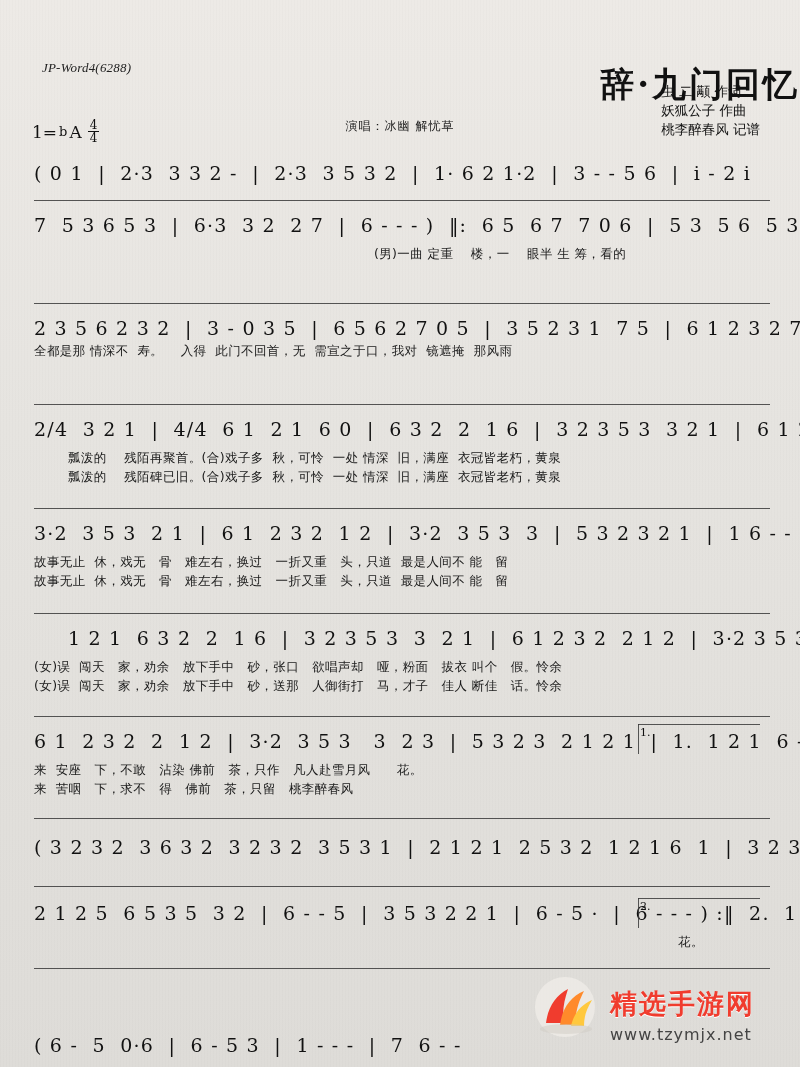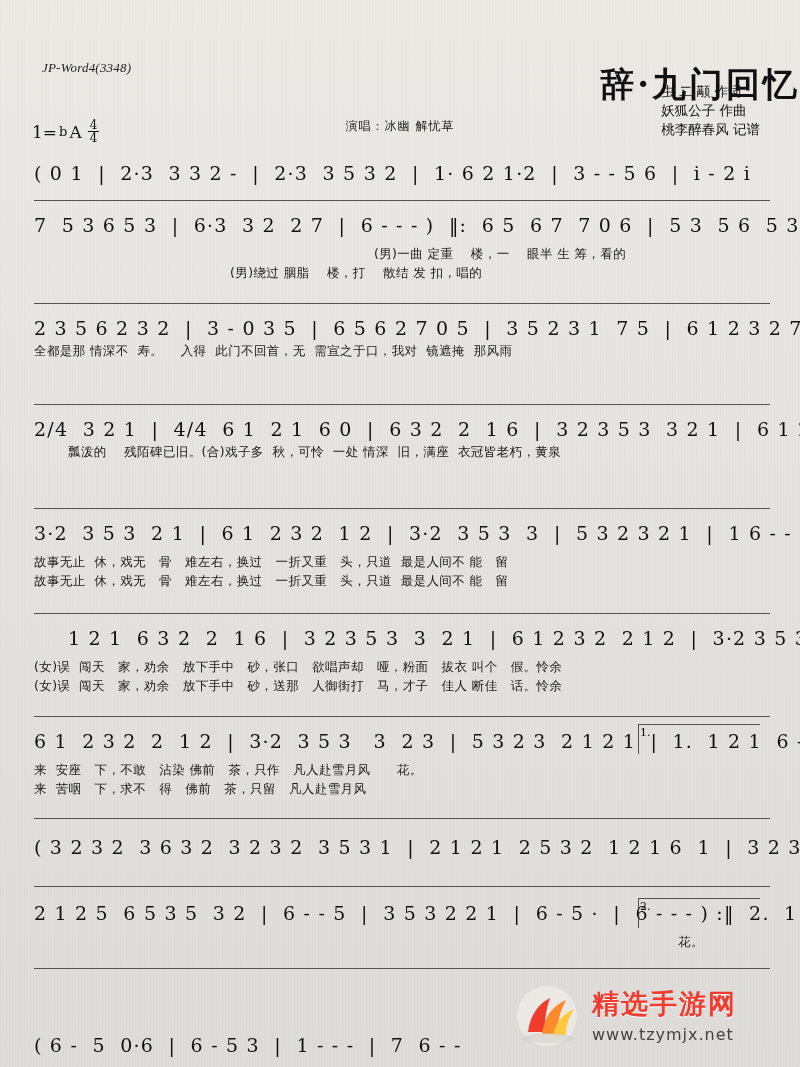--- a/index.html
+++ b/index.html
@@ -134,26 +134,25 @@
   .endnum {
     position: absolute;
     font-family: "DejaVu Serif", serif;
     font-size: 11px;
     color: #111;
   }
 
   
   .watermark {
     position: absolute;
-    right: 22px;
+    right: 4px;
     bottom: 4px;
     width: 270px;
     height: 96px;
     display: flex;
-    align-items: center;
     gap: 6px;
   }
   .wm-logo {
     width: 78px;
     height: 78px;
     position: relative;
     flex: none;
   }
   .wm-text {
     display: flex;
@@ -175,21 +174,21 @@
     letter-spacing: 1px;
     margin-top: 3px;
   }
 </style>
 </head>
 <body>
 
 <div class="sheet">
   <div class="paper-grain"></div>
 
-  <div class="doc-code">JP-Word4(3348)</div>
+  <div class="doc-code">JP-Word4(6288)</div>
   <div class="title">辞·九门回忆</div>
   <div class="subtitle">演唱：冰幽 解忧草</div>
 
   <div class="credits">
     <div>虫 二 颟 作词</div>
     <div>妖狐公子 作曲</div>
     <div>桃李醉春风 记谱</div>
   </div>
 
   <div class="keysig">
@@ -203,32 +202,32 @@
   </div>
 
   <div class="system" style="top:160px;">
     <div class="notes">( 0 1  |  2·3  3 3 2 -  |  2·3  3 5 3 2  |  1· 6 2 1·2  |  3 - - 5 6  |  i - 2 i</div>
   </div>
   <div class="rule" style="left:34px; right:30px; top:200px;"></div>
 
   <div class="system" style="top:212px;">
     <div class="notes">7  5 3 6 5 3  |  6·3  3 2  2 7  |  6 - - - )  ‖:  6 5  6 7  7 0 6  |  5 3  5 6  5 3  |</div>
     <div class="lyric" style="margin-top:6px; margin-left:196px;text-align:center;">(男)一曲 定重    楼，一    眼半 生 筹，看的</div>
-    <div class="lyric" style="margin-left:196px;">(男)绕过 胭脂    楼，打    散结 发 扣，唱的</div>
   </div>
   <div class="rule" style="left:34px; right:30px; top:303px;"></div>
 
   <div class="system" style="top:315px;">
     <div class="notes">2 3 5 6 2 3 2  |  3 - 0 3 5  |  6 5 6 2 7 0 5  |  3 5 2 3 1  7 5  |  6 1 2 3 2 7 5  |</div>
     <div class="lyric">全都是那 情深不  寿。    入得  此门不回首，无  需宣之于口，我对  镜遮掩  那风雨</div>
   </div>
   <div class="rule" style="left:34px; right:30px; top:404px;"></div>
 
   <div class="system" style="top:416px;">
     <div class="notes">2/4  3 2 1  |  4/4  6 1  2 1  6 0  |  6 3 2  2  1 6  |  3 2 3 5 3  3 2 1  |  6 1 2 3 2 1 2  |</div>
+    <div class="lyric" style="margin-top:6px; margin-left:34px;">瓢泼的    残陌再聚首。(合)戏子多  秋，可怜  一处 情深  旧，满座  衣冠皆老朽，黄泉</div>
     <div class="lyric" style="margin-left:34px;">瓢泼的    残陌碑已旧。(合)戏子多  秋，可怜  一处 情深  旧，满座  衣冠皆老朽，黄泉</div>
   </div>
   <div class="rule" style="left:34px; right:30px; top:508px;"></div>
 
   <div class="system" style="top:520px;">
     <div class="notes">3·2  3 5 3  2 1  |  6 1  2 3 2  1 2  |  3·2  3 5 3  3  |  5 3 2 3 2 1  |  1 6 - -</div>
     <div class="lyric" style="margin-top:6px;">故事无止  休，戏无   骨   难左右，换过   一折又重   头，只道  最是人间不 能   留</div>
     <div class="lyric">故事无止  休，戏无   骨   难左右，换过   一折又重   头，只道  最是人间不 能   留</div>
   </div>
   <div class="rule" style="left:34px; right:30px; top:613px;"></div>
@@ -236,21 +235,21 @@
   <div class="system" style="top:625px;">
     <div class="notes" style="margin-left:34px;">1 2 1  6 3 2  2  1 6  |  3 2 3 5 3  3  2 1  |  6 1 2 3 2  2 1 2  |  3·2 3 5 3  3  2 1  |</div>
     <div class="lyric" style="margin-top:6px;">(女)误  闯天   家，劝余   放下手中   砂，张口   欲唱声却   哑，粉面   拔衣 叫个   假。怜余</div>
     <div class="lyric">(女)误  闯天   家，劝余   放下手中   砂，送那   人御街打   马，才子   佳人 断佳   话。怜余</div>
   </div>
   <div class="rule" style="left:34px; right:30px; top:716px;"></div>
 
   <div class="system" style="top:728px;">
     <div class="notes">6 1  2 3 2  2  1 2  |  3·2  3 5 3   3  2 3  |  5 3 2 3  2 1 2 1  |  1.  1 2 1  6 - -</div>
     <div class="lyric" style="margin-top:6px;">来  安座   下，不敢   沾染 佛前   茶，只作   凡人赴雪月风      花。</div>
-    <div class="lyric">来  苦咽   下，求不   得   佛前   茶，只留   凡人赴雪月风</div>
+    <div class="lyric">来  苦咽   下，求不   得   佛前   茶，只留   桃李醉春风</div>
   </div>
   <div class="endnum" style="left:640px; top:726px;">1.</div>
   <div class="rule" style="left:638px; width:122px; top:724px;"></div>
   <div class="vbar" style="left:638px; top:724px; height:30px;"></div>
   <div class="rule" style="left:34px; right:30px; top:818px;"></div>
 
   <div class="system" style="top:834px;">
     <div class="notes">( 3 2 3 2  3 6 3 2  3 2 3 2  3 5 3 1  |  2 1 2 1  2 5 3 2  1 2 1 6  1  |  3 2 3 2  3 6 3 2  3 2 3 2  3 5 3 1 |</div>
   </div>
   <div class="rule" style="left:34px; right:30px; top:886px;"></div>

